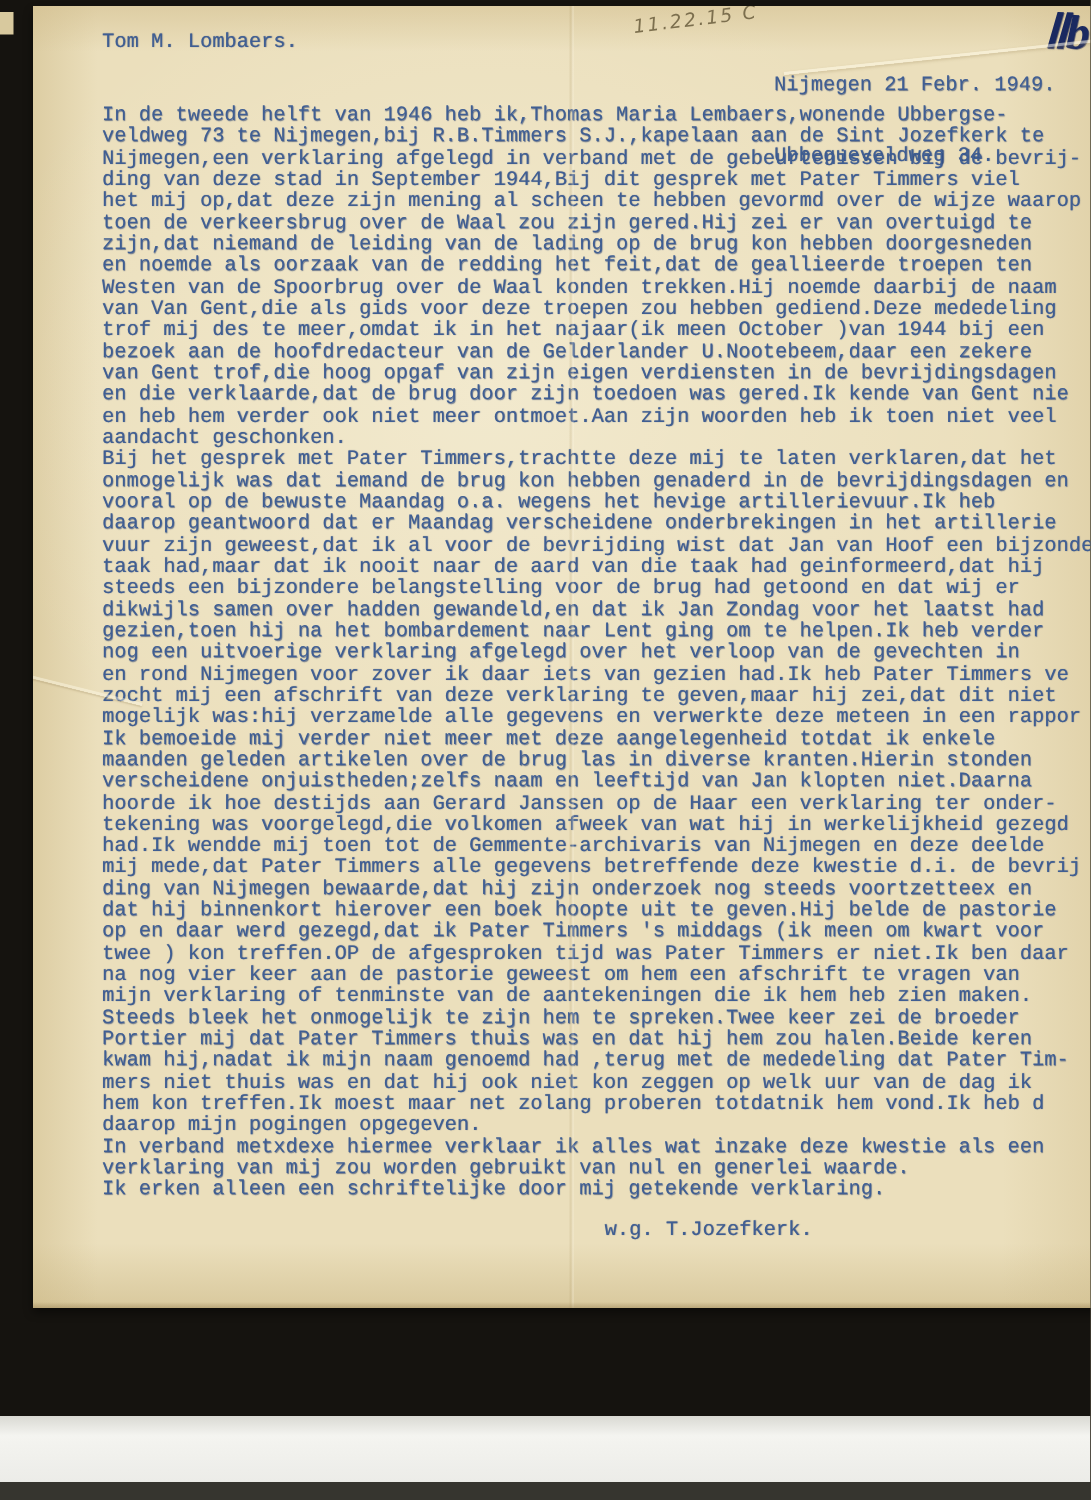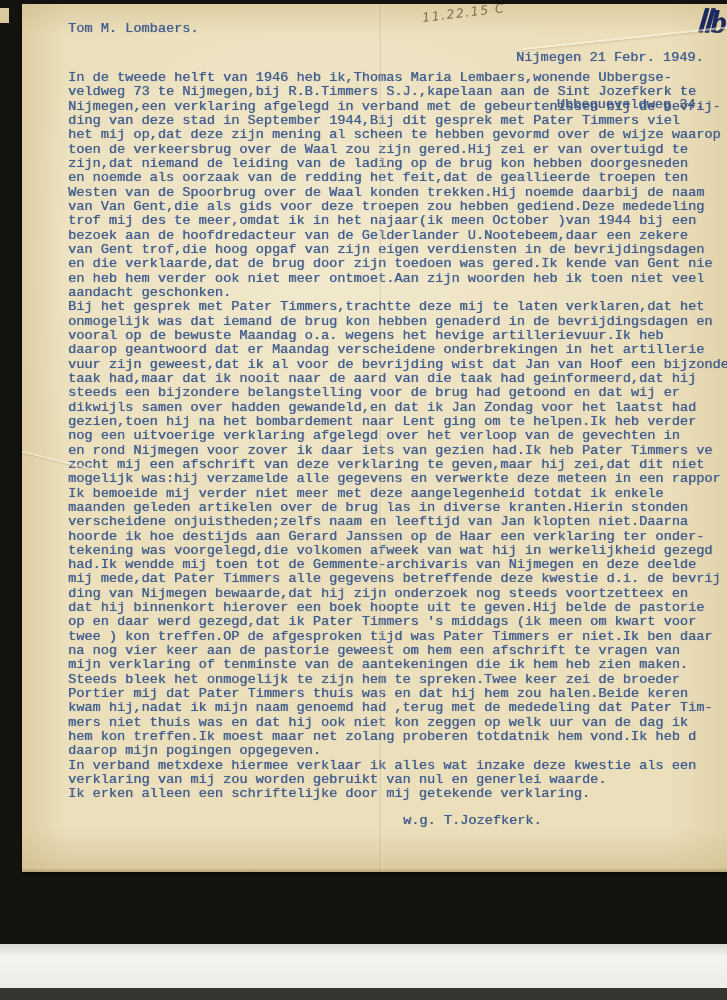--- a/index.html
+++ b/index.html
@@ -27,21 +27,21 @@
   }
   .bottom-bar { position:absolute; left:0; top:988px; width:727px; height:12px; background:#36352f; }
 
   
   .typed {
     font-family:"Liberation Mono","DejaVu Sans Mono",monospace;
     font-size:13.6px; color:#3f5e93; white-space:pre;
     text-shadow:0.4px 0.4px 0.7px rgba(35,60,110,0.65);
   }
   .addressee { position:absolute; left:46px; top:17px; }
-  .dateline  { position:absolute; left:494px; top:14px; line-height:15.8px;text-align:right; }
+  .dateline  { position:absolute; left:494px; top:14px; line-height:15.8px; }
   .body-lines{ position:absolute; left:46px; top:67px; width:690px; line-height:14.34px; }
   .tline     { height:14.34px; white-space:pre; }
   .signature { position:absolute; left:381px; top:809px; }
 
   
   .pencil {
     position:absolute; left:400px; top:1px; transform:rotate(-7deg);
     font-family:"DejaVu Sans",sans-serif; font-style:italic;
     font-size:12.5px; color:#7c6f4e; letter-spacing:1.5px;
   }

